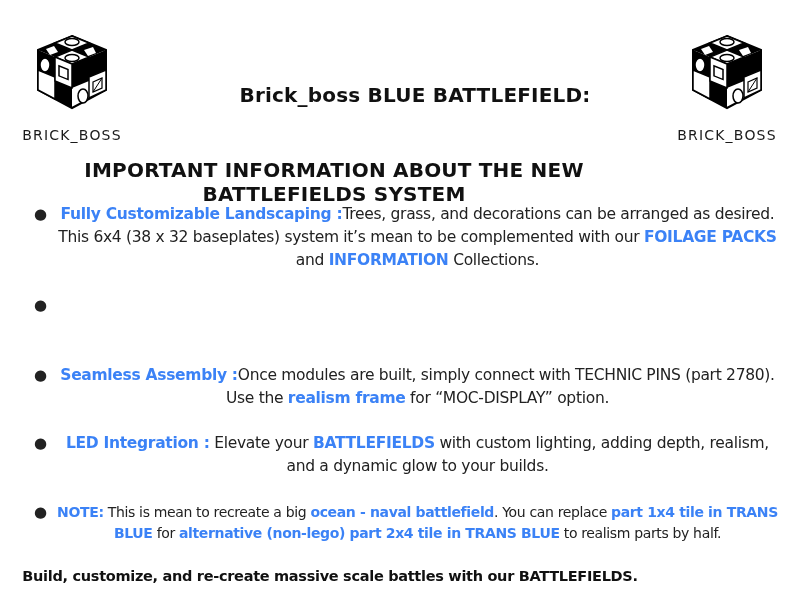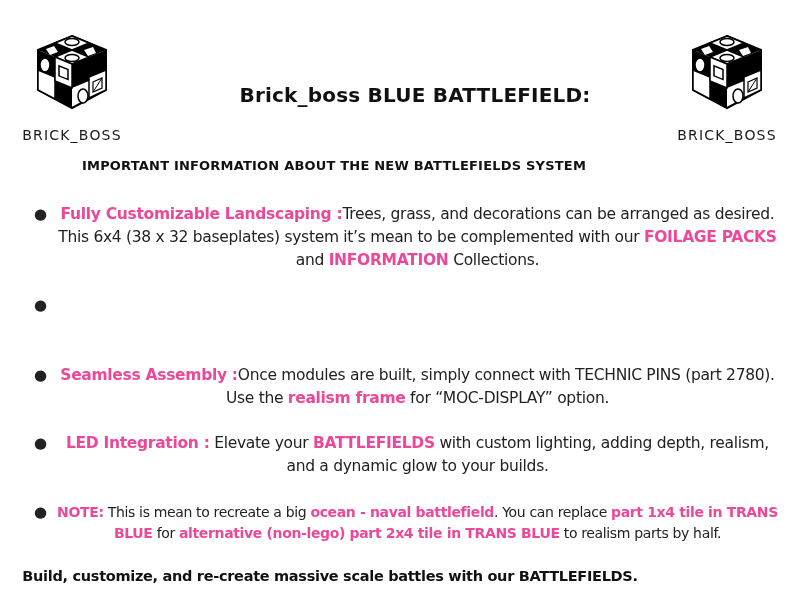--- a/index.html
+++ b/index.html
@@ -49,21 +49,21 @@
       letter-spacing: 0.2px;
       color: #111;
     }
     .subtitle {
       position: absolute;
       top: 158px;
       left: 0;
       width: 668px;
       text-align: center;
       font-weight: bold;
-      font-size: 13px;
+      font-size: 20px;
       letter-spacing: 0.2px;
       color: #111;
     }
     .bullets {
       position: absolute;
       left: 0;
       top: 0;
       width: 800px;
       margin: 0;
       padding: 0;
@@ -78,21 +78,21 @@
       line-height: 23px;
       letter-spacing: -0.3px;
       color: #222;
     }
     .bullet .dot {
       position: absolute;
       left: -21px;
       top: 0;
       font-size: 15px;
     }
-    .bullet b { color: #ec4899; margin-top: 21px; }
+    .bullet b { color: #3b82f6; margin-top: 21px; }
     .bullet.note {
       font-size: 14px;
       line-height: 21px;
       letter-spacing: -0.35px;
     }
     .footer {
       position: absolute;
       top: 568px;
       left: 0;
       width: 660px;

